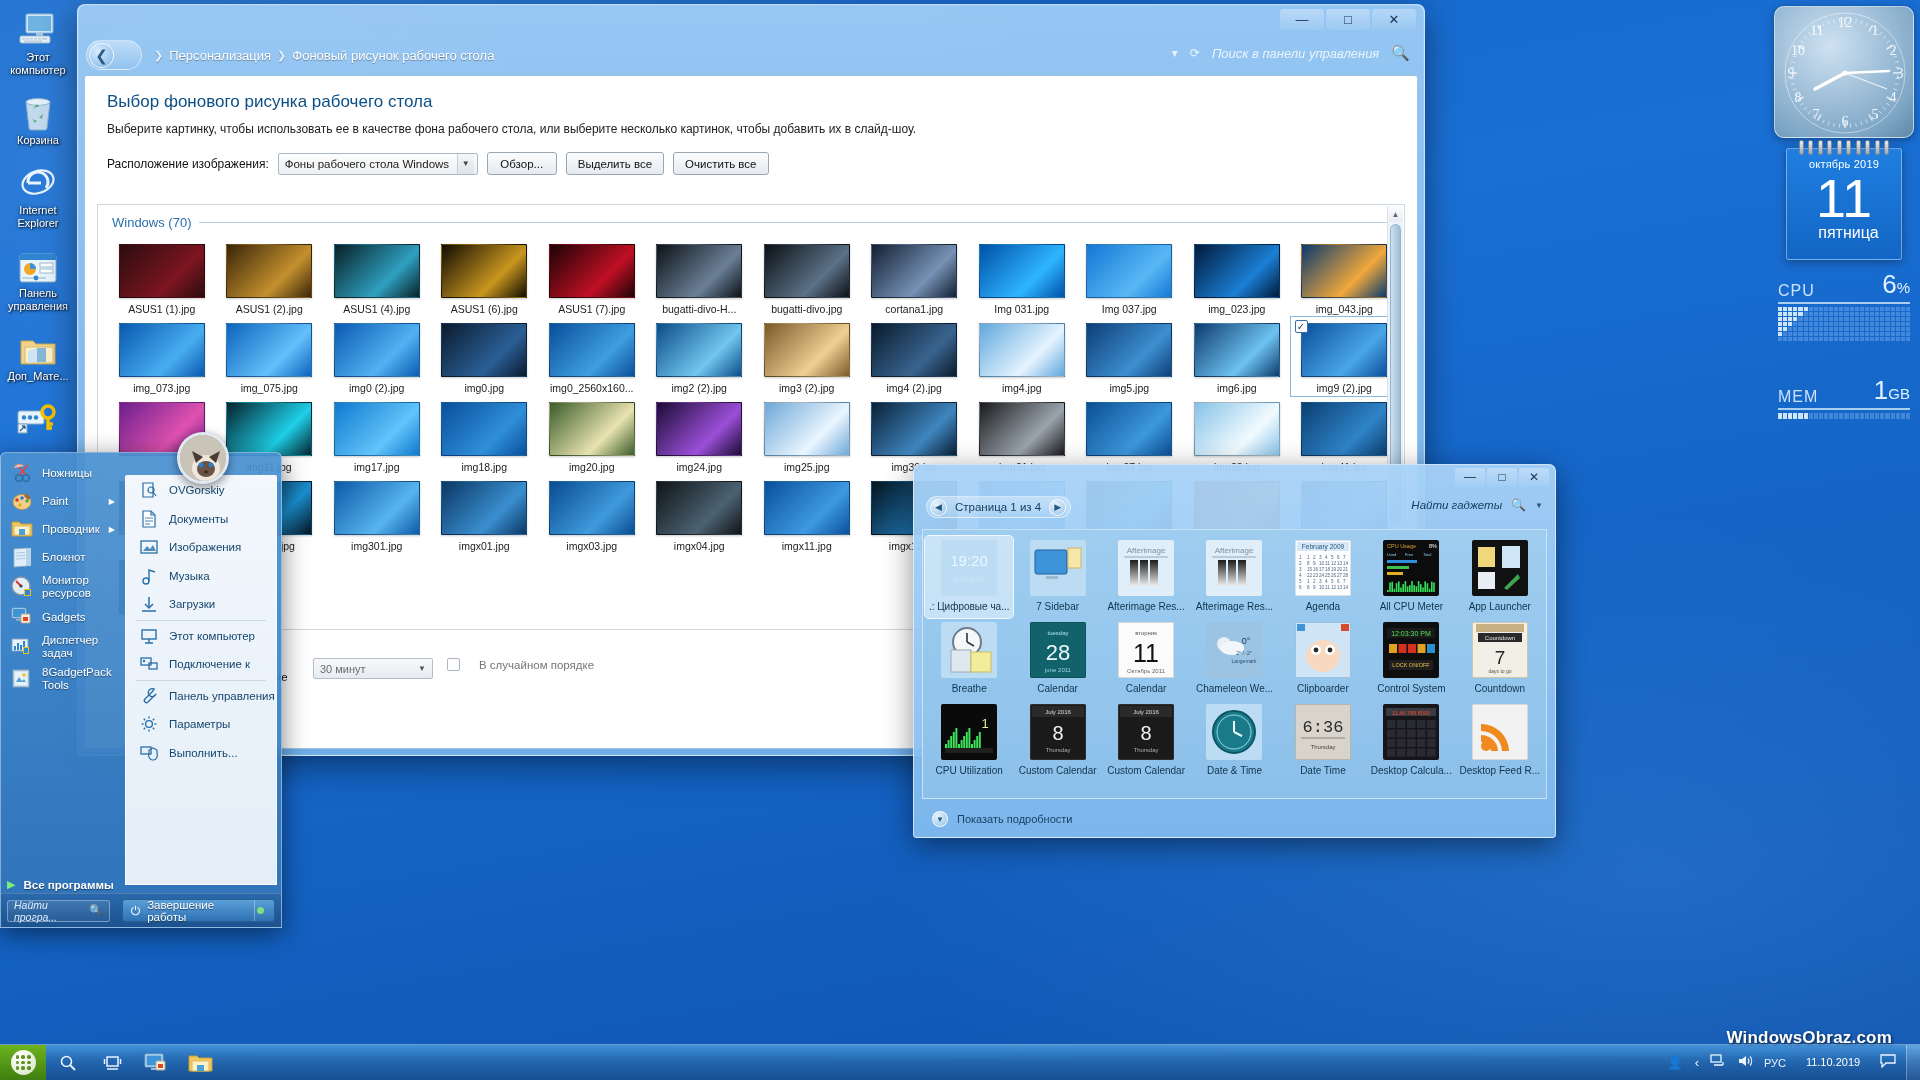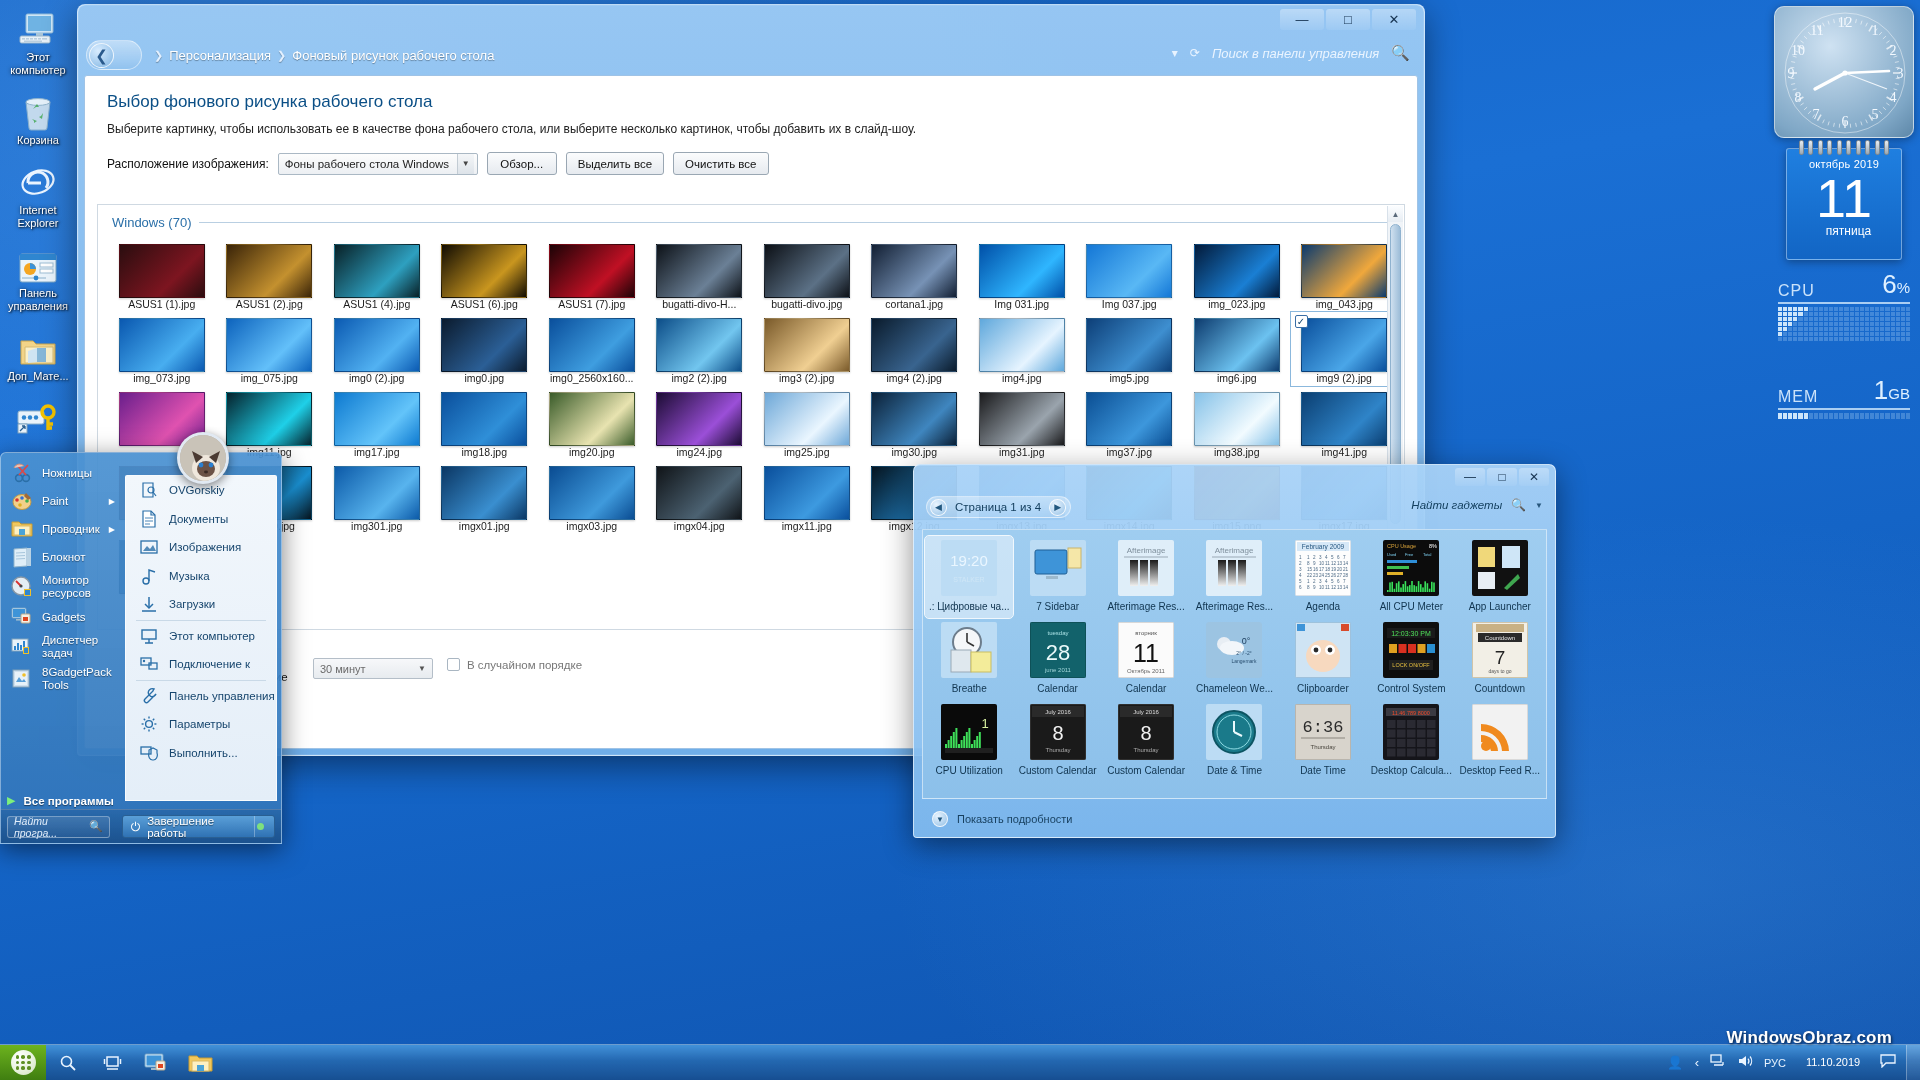--- a/index.html
+++ b/index.html
@@ -81,42 +81,42 @@
 
   .thumbs-pane { position:absolute; left:12px; right:12px; top:128px; bottom:118px;
      border:1px solid #cfd9e2; background:#fff; overflow:hidden; }
   .grp-hdr { display:flex; align-items:center; gap:8px; padding:10px 12px 4px 14px; }
   .grp-hdr .t { font-size:13px; color:#2a6fa8; white-space:nowrap; }
   .grp-hdr .rule { flex:1; height:1px; background:#b9cfe2; }
   .thumb-grid { display:grid; grid-template-columns: repeat(12, 1fr); padding:4px 6px 0 10px; }
   .thumb { width:100%; padding:6px 2px 2px 2px; text-align:center; position:relative; }
   .thumb .pic { width:86px; height:54px; margin:0 auto; border:1px solid rgba(0,0,0,.25);
      box-shadow:0 1px 2px rgba(0,0,0,.2); background:#0a0a0a; overflow:hidden; position:relative; }
-  .thumb .cap { font-size:10.5px; color:#1c1c1c; line-height:12px;
+  .thumb .cap { font-size:10.5px; color:#1c1c1c; margin-top:5px; line-height:12px;
      white-space:nowrap; overflow:hidden; text-overflow:ellipsis; }
   .thumb.selected { background:#ffffff; outline:1px solid #8bb8dd; box-shadow:0 0 0 1px #cfe3f5; }
   .thumb .chk { position:absolute; left:4px; top:3px; width:13px; height:13px; background:#fff;
      border:1px solid #3a6ea5; border-radius:2px; font-size:10px; color:#12446f; line-height:11px; }
 
   .sb-track { position:absolute; right:1px; top:1px; bottom:1px; width:16px;
      background:#f0f4f8; border-left:1px solid #d8e1ea; }
   .sb-arrow { height:16px; display:flex;align-items:center;justify-content:center; font-size:8px; color:#5a6a7a;
      background:linear-gradient(180deg,#fbfdff,#e7edf3); }
   .sb-thumb { position:absolute; left:2px; right:2px; top:18px; height:300px; border-radius:6px;
      background:linear-gradient(90deg,#cfe0ef,#9dbdd8); border:1px solid #8fb2cf; }
 
   .cp-footer { position:absolute; left:12px; right:12px; bottom:6px; height:110px; }
   .foot-row { display:flex; align-items:flex-start; gap:14px; padding-top:26px; padding-left:120px; }
   .foot-lbl { font-size:11.5px; color:#111; width:82px; line-height:13px; }
   .foot-sel { width:120px; height:21px; border:1px solid #b4bec8; border-radius:2px;
      background:linear-gradient(180deg,#f7f8fa,#e7ebef); font-size:11px; color:#6b6b6b;
      display:flex;align-items:center;padding:0 6px; position:relative; }
   .foot-sel .arrow { position:absolute; right:2px; top:0; height:19px; width:16px;
      display:flex;align-items:center;justify-content:center; font-size:8px; color:#555; }
-  .foot-chk { display:flex; align-items:center; gap:7px; font-size:11.5px; color:#777; }
+  .foot-chk { display:flex; align-items:center; gap:19px; font-size:11.5px; color:#777; }
   .foot-chk .box { width:13px;height:13px;border:1px solid #a9b6c2;background:#fff;border-radius:2px; }
 
   
   .gg-window {
     position:absolute; left:913px; top:464px; width:643px; height:374px; z-index:30;
     border-radius:7px 7px 4px 4px; overflow:hidden;
     background: linear-gradient(180deg, rgba(168,210,247,.95), rgba(128,186,238,.95));
     border:1px solid rgba(255,255,255,.6);
     box-shadow: 0 8px 30px rgba(0,0,0,.45);
   }
@@ -151,21 +151,21 @@
   .gg-foot { position:absolute; left:0; right:0; bottom:0; height:36px; display:flex; align-items:center;
      padding-left:18px; gap:9px; }
   .gg-foot .circ { width:16px;height:16px;border-radius:50%;
      background:radial-gradient(circle at 35% 30%, #e8f4ff, #90bee5);
      border:1px solid rgba(255,255,255,.8); color:#23587f; font-size:8px;
      display:flex;align-items:center;justify-content:center; }
   .gg-foot .txt { font-size:11px; color:#173f5e; }
 
   
   .startmenu {
-    position:absolute; left:0px; top:452px; width:282px; height:392px; z-index:40;
+    position:absolute; left:0px; top:452px; width:282px; height:476px; z-index:40;
     border-radius:6px 6px 0 0;
     background: linear-gradient(180deg, rgba(74,145,209,.93), rgba(48,116,185,.95));
     border:1px solid rgba(255,255,255,.4);
     box-shadow: 0 6px 26px rgba(0,0,0,.5);
     overflow:hidden;
   }
   .sm-left { position:absolute; left:0; top:6px; width:124px; bottom:56px; }
   .sm-item { display:flex; align-items:center; gap:9px; padding:3px 6px 3px 10px; min-height:27px; }
   .sm-item .si { width:22px;height:22px; flex:0 0 22px; display:flex;align-items:center;justify-content:center; }
   .sm-item .sl { color:#fff; font-size:11.5px; line-height:13px; text-shadow:0 1px 1px rgba(0,0,0,.45); }
@@ -208,21 +208,21 @@
      background: radial-gradient(circle at 40% 30%, #cfe2f2, #7fa7c6 75%, #5d87a8);
      border:1px solid rgba(255,255,255,.55); box-shadow:0 2px 8px rgba(0,0,0,.35); }
   .g-cal { position:absolute; left:18px; top:148px; width:116px; height:112px;
      background:linear-gradient(180deg,#1f7fe0,#1265c4); border:1px solid rgba(255,255,255,.4);
      border-radius:3px; box-shadow:0 2px 8px rgba(0,0,0,.35); text-align:center; color:#fff; }
   .cal-rings { position:absolute; left:12px; right:12px; top:-9px; display:flex; justify-content:space-between; }
   .cal-ring { width:5px; height:15px; border-radius:2px;
      background:linear-gradient(180deg,#e9eef3,#9aa7b2); border:1px solid #7b8893; }
   .cal-mon { font-size:11px; margin-top:9px; letter-spacing:.2px; }
   .cal-day { font-size:54px; line-height:56px; font-weight:300; }
-  .cal-dow { font-size:12px; margin-top:-2px;padding-left:9px; }
+  .cal-dow { font-size:16px; margin-top:-2px;padding-left:9px; }
   .g-meter { position:absolute; left:10px; top:272px; width:132px; color:#dff0ff; }
   .m-row { display:flex; align-items:flex-end; justify-content:space-between;gap:47px; }
   .m-lbl { font-size:16px; letter-spacing:1px; opacity:.9; }
   .m-val { font-size:26px; line-height:24px; font-weight:300; }
   .m-val small { font-size:15px; }
   .m-line { height:2px; background:rgba(220,240,255,.75); margin-top:2px; }
   .m-grid { margin-top:3px; display:grid; grid-template-columns:repeat(26,1fr); gap:1px; }
   .m-cell { height:4px; background:rgba(200,230,255,.25); }
   .m-cell.on { background:rgba(225,243,255,.9); }
   .g-mem { position:absolute; left:10px; top:378px; width:132px; color:#dff0ff; }

